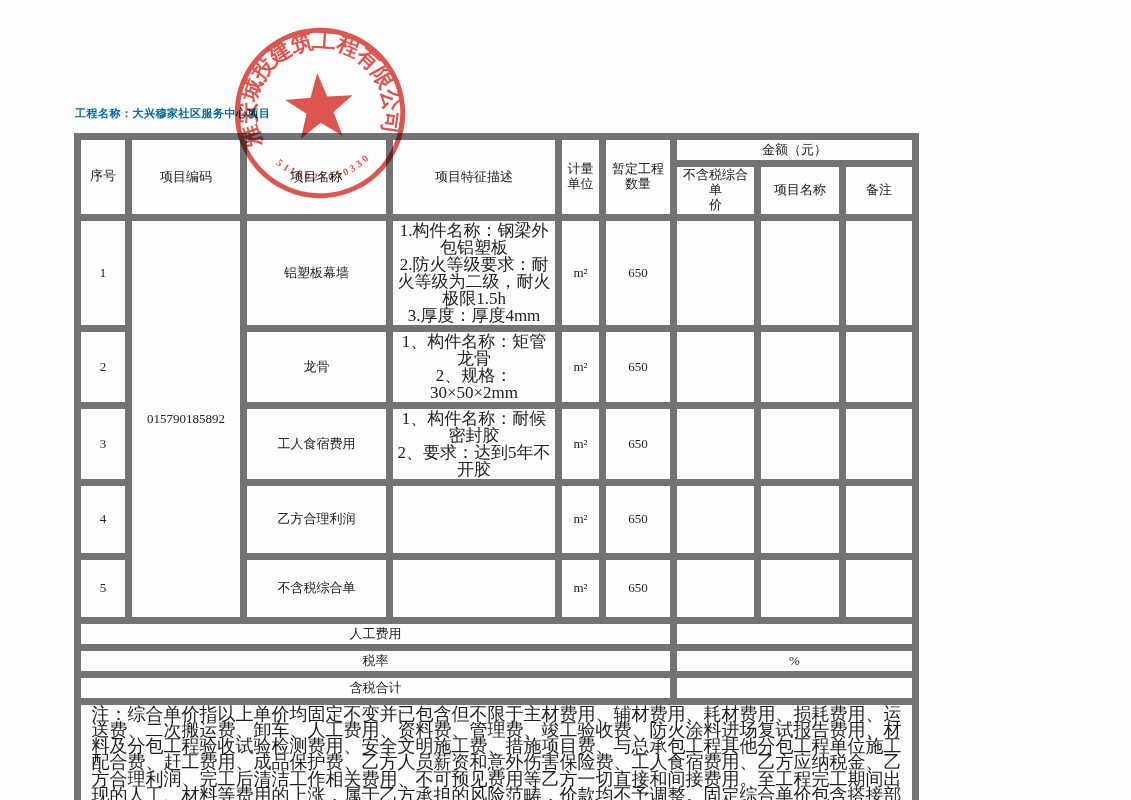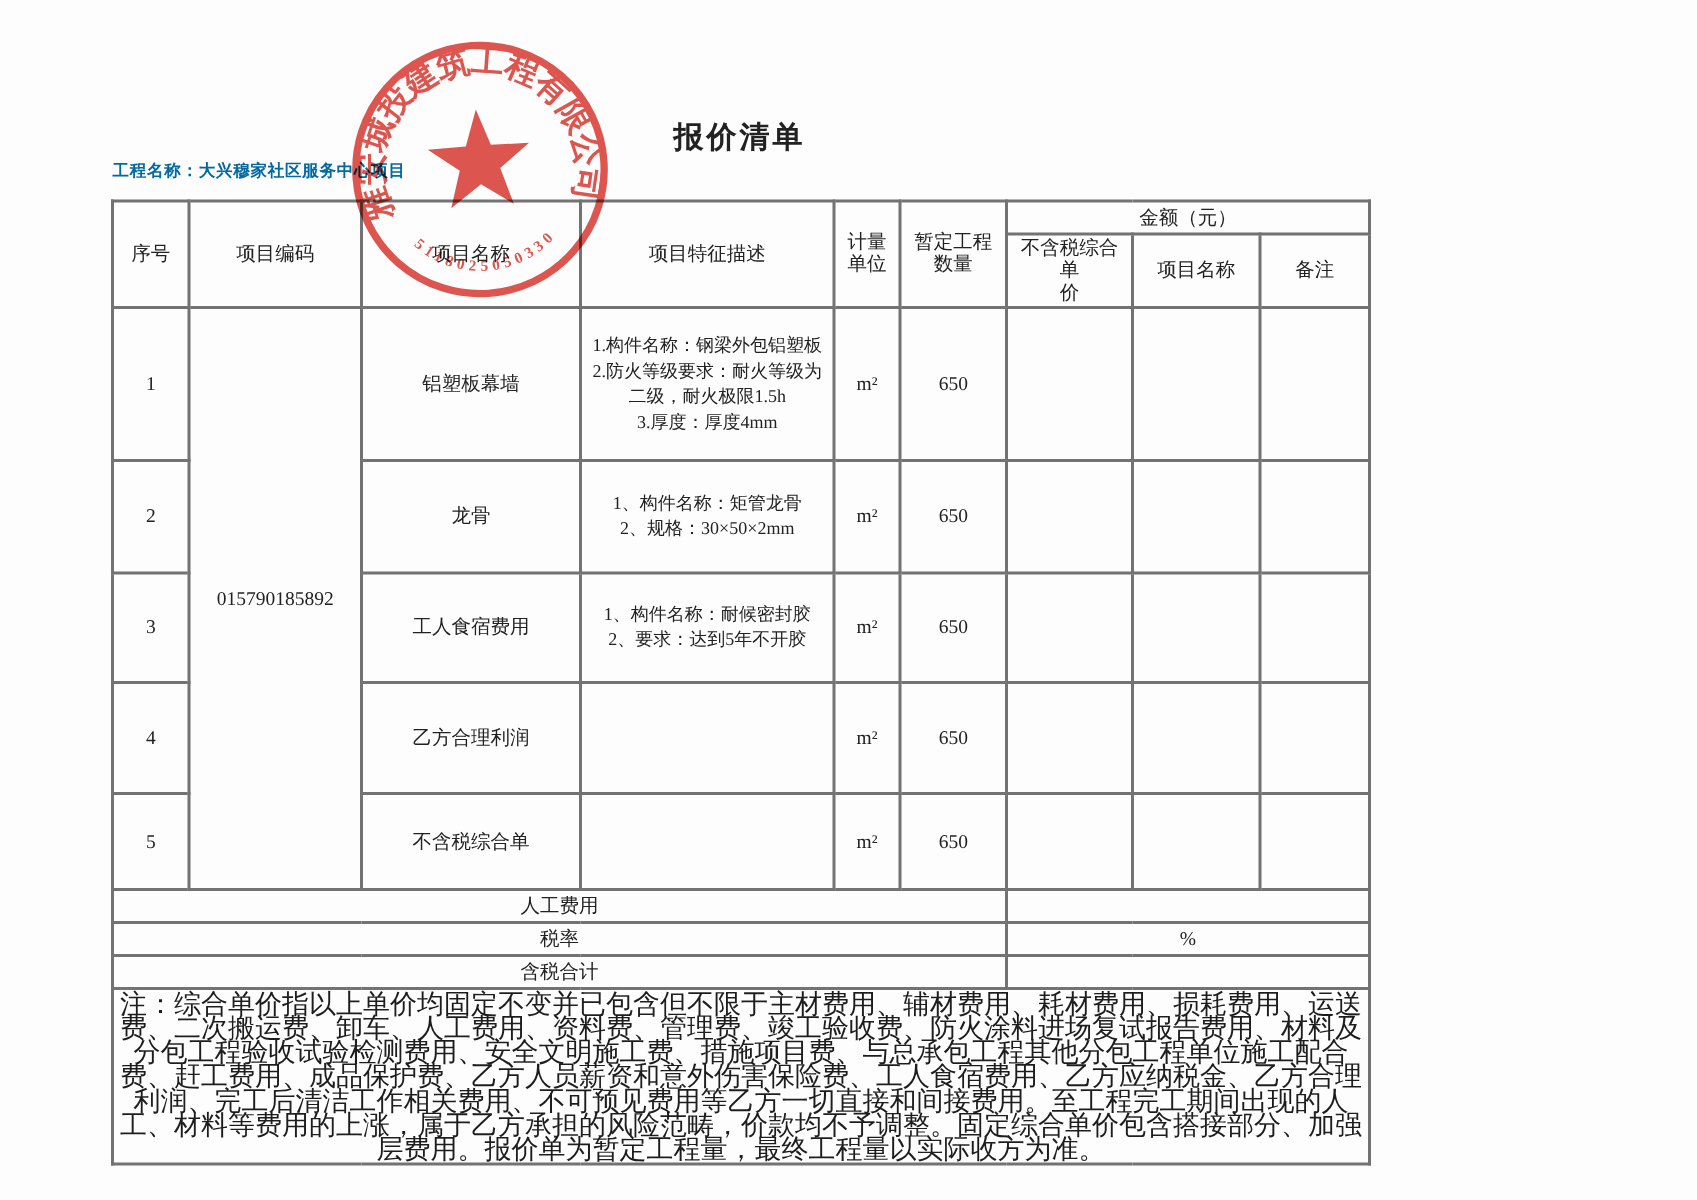--- a/index.html
+++ b/index.html
@@ -22,36 +22,36 @@
     position: absolute; left: 75px; top: 106px;
     font-size: 11px; color: #0369a1; letter-spacing: .5px; font-weight: bold;
   }
 
   table.quote {
     position: absolute; left: 74px; top: 133px;
     width: 838px; border-collapse: collapse; table-layout: fixed;
     font-size: 13px; color: #222;
   }
   table.quote td, table.quote th {
-    border: 2px solid #737373; font-weight: normal;
+    border: 7px solid #737373; font-weight: normal;
     text-align: center; vertical-align: middle;
     padding: 1px 3px; overflow: hidden;
   }
   .prewrap { white-space: pre-line; line-height: 1.15; }
   .h-amount { height: 19px; }
   .h-head   { height: 37px; line-height: 1.15; }
   .h-r1 { height: 102px; }
   .h-r2 { height: 75px; }
   .h-r3 { height: 73px; }
   .h-r4 { height: 74px; }
   .h-r5 { height: 64px; }
   .h-f  { height: 22px; }
   td.desc {
     text-align: left; padding: 3px 5px;
-    font-size: 12px; line-height: 17px; white-space: pre-line;
+    font-size: 17px; line-height: 17px; white-space: pre-line;
   }
   td.note-cell {
     height: 83px; text-align: justify; text-align-last: center;
     font-size: 18px; line-height: 16.2px; padding: 3px 7px;
     color: #1d1d1d;
   }
 
   .stamp {
     position: absolute; left: 231px; top: 24px;
     width: 178px; height: 178px;
@@ -59,21 +59,20 @@
     transform: rotate(-4deg);
     pointer-events: none;
   }
   .stamp text { font-family: "Liberation Serif", serif; }
 </style>
 </head>
 <body>
 
 <div class="page">
 
-  <div class="doc-title">报价清单</div>
 
   <div class="project-line"><span>工程名称：</span><span>大兴穆家社区服务中心项目</span></div>
 
   <table class="quote">
     <colgroup>
       <col style="width:51px">
         <col style="width:115px">
         <col style="width:146px">
       <col style="width:169px">
         <col style="width:44px">

